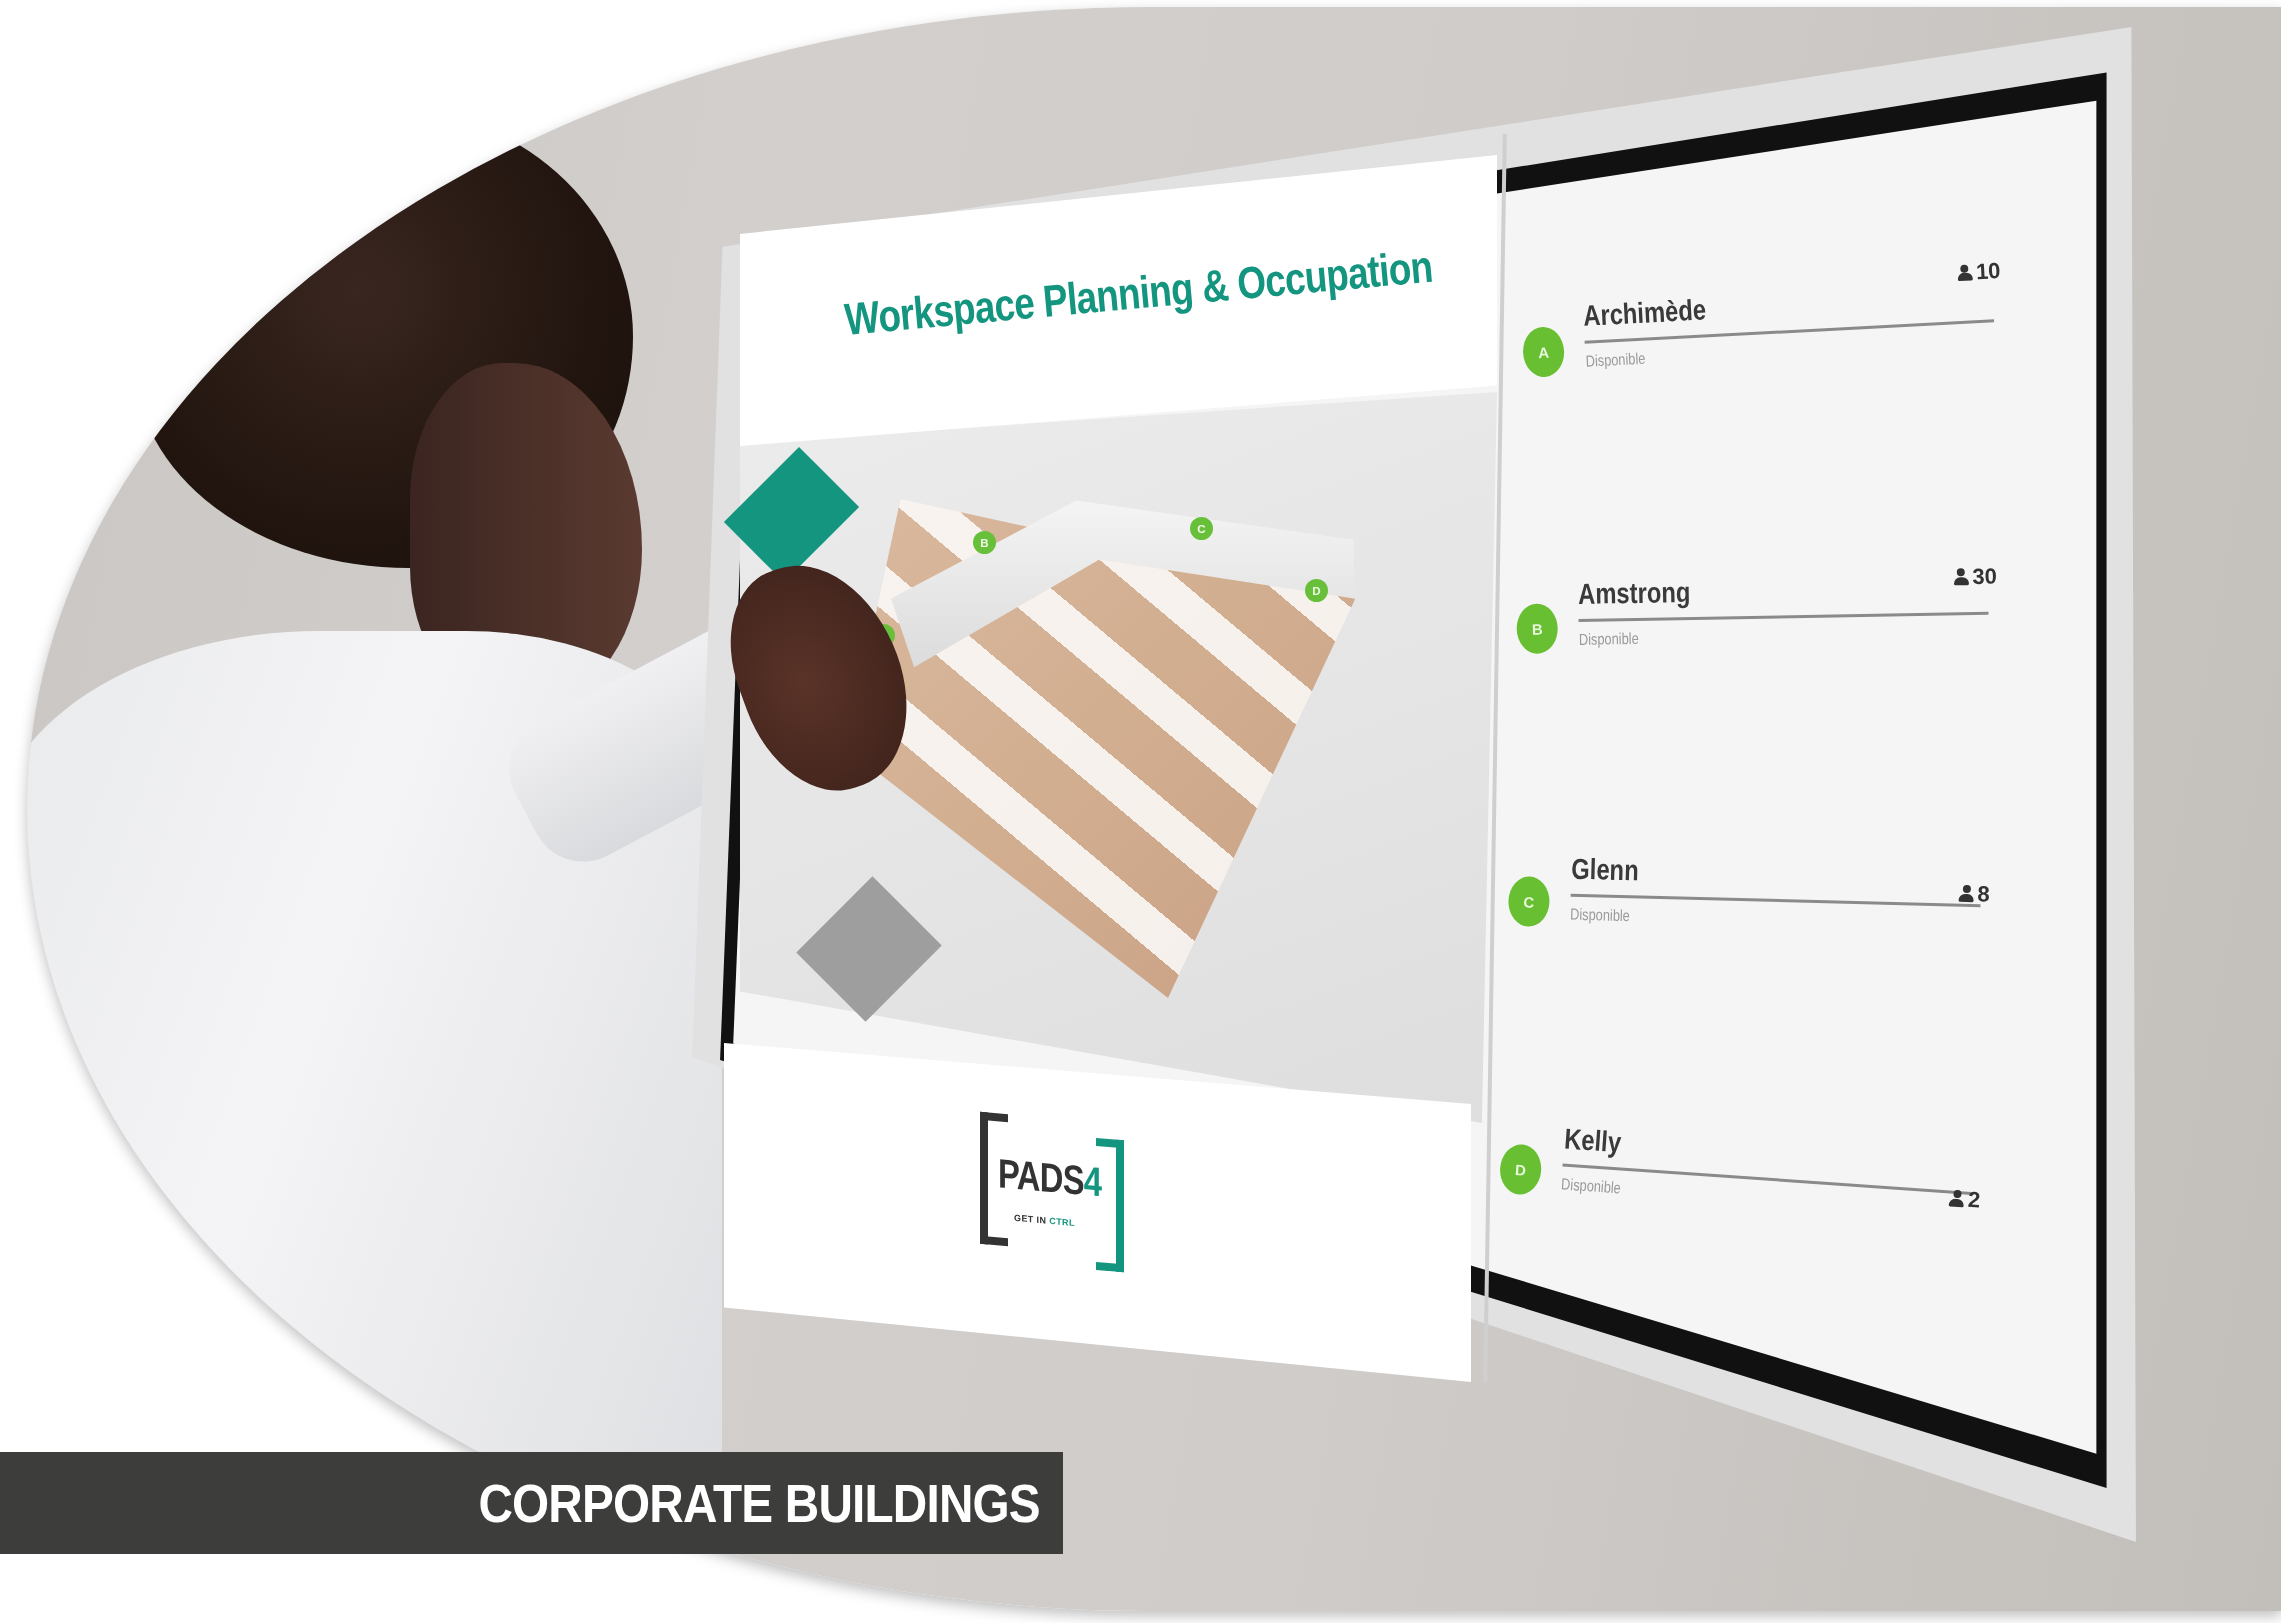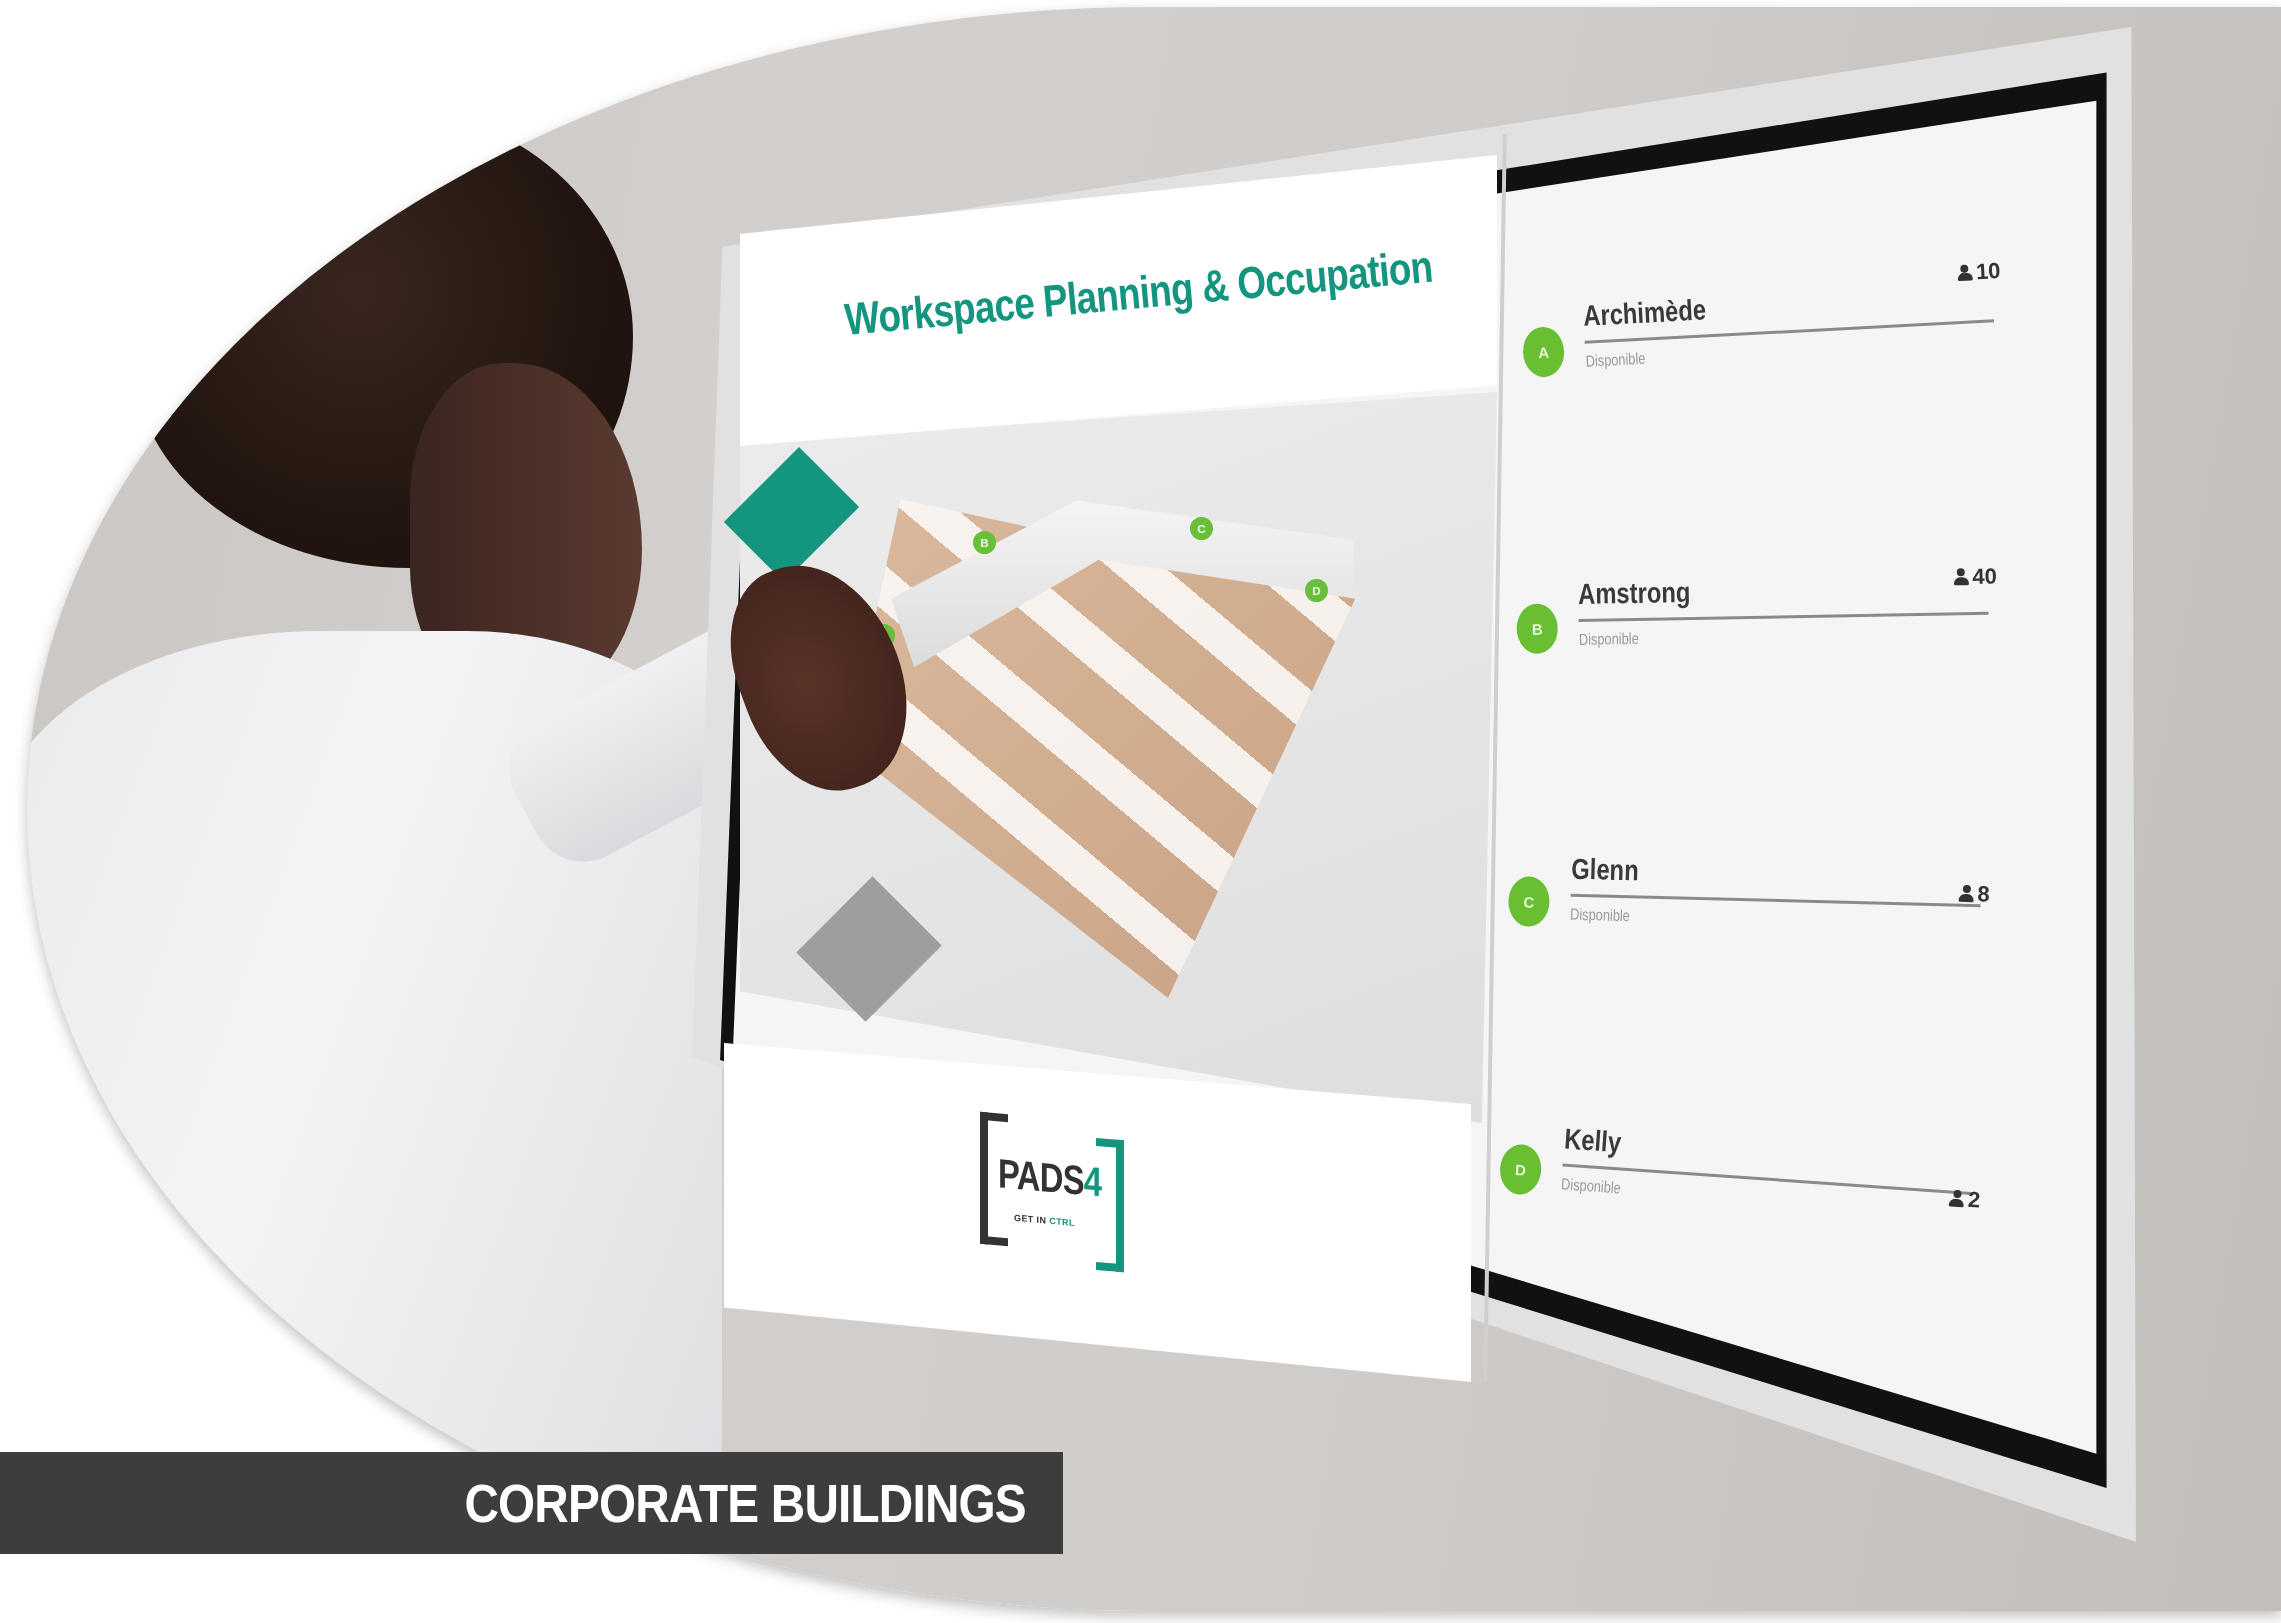--- a/index.html
+++ b/index.html
@@ -166,21 +166,21 @@
     color: #333; display: flex; align-items: center; gap: 3.6px;
   }
   .person-icon { width: 16px; height: 19.6px; position: relative; display: inline-block; }
   .person-icon::before { content: ""; position: absolute; left: 4.5px; top: 0.9px; width: 8px; height: 8px; border-radius: 50%; background: #333; }
   .person-icon::after { content: ""; position: absolute; left: 0.9px; top: 9.8px; width: 15px; height: 8px; border-radius: 7.1px 7.1px 1.8px 1.8px; background: #333; }
   
   .caption {
     position: absolute; left: 0; top: 1452px; width: 1063px; height: 102px;
     background: #3d3d3b;
     display: flex; align-items: center; justify-content: flex-end;
-    padding-right: 37px; box-sizing: border-box;
+    padding-right: 23px; box-sizing: border-box;
   }
   .caption-text {
     color: #ffffff; font-weight: 700; font-size: 53px; letter-spacing: -0.9px;
     transform: scaleX(0.9); transform-origin: right center; white-space: nowrap;
   }
 </style>
 </head>
 <body>
 
 <div class="photo">
@@ -231,21 +231,21 @@
     </div>
 </div>
 
 <div class="room" style="left:1517px;top:579px;transform:rotate(-1deg);">
   <div class="room-badge">B</div>
   <div class="room-name">Amstrong</div>
   <div class="room-line"></div>
   <div class="room-status">Disponible</div>
   <div class="room-cap" style="top:-7.1px;">
       <span class="person-icon"></span>
-      <span>40</span>
+      <span>30</span>
     </div>
 </div>
 
 <div class="room" style="left:1508px;top:851px;transform:rotate(1.5deg);">
   <div class="room-badge">C</div>
   <div class="room-name">Glenn</div>
   <div class="room-line"></div>
   <div class="room-status">Disponible</div>
   <div class="room-cap" style="top:18px;">
       <span class="person-icon"></span>

